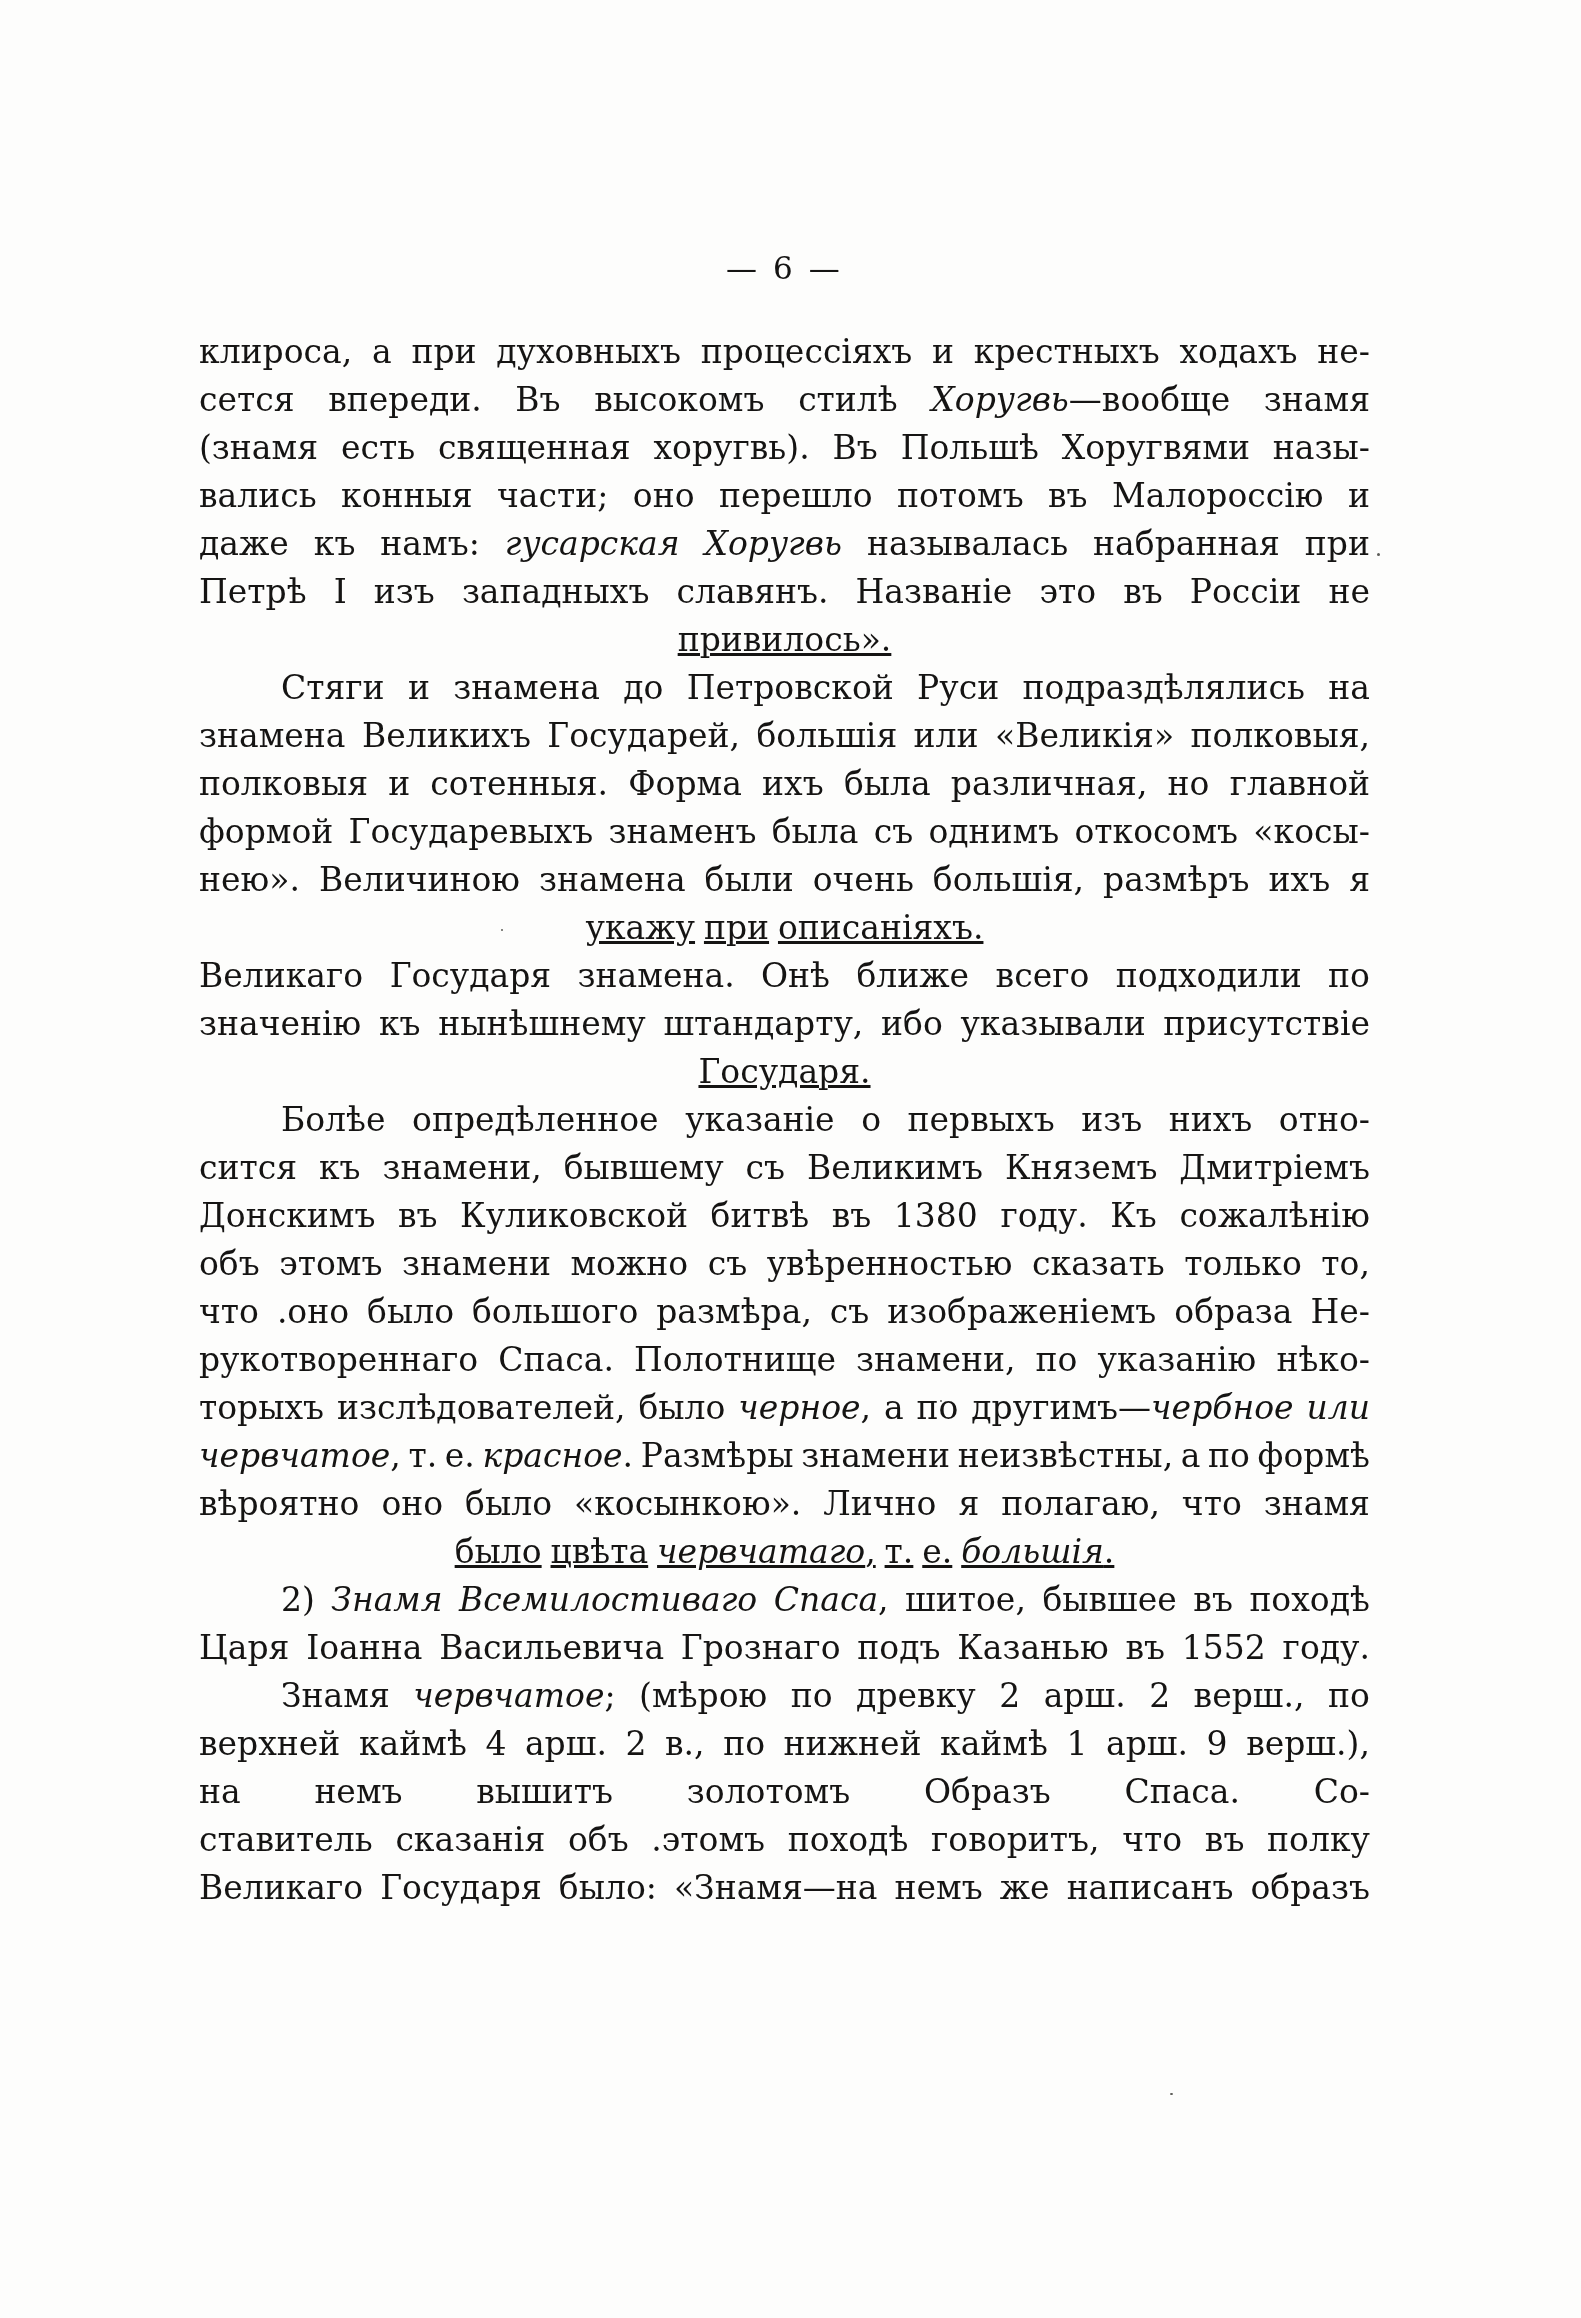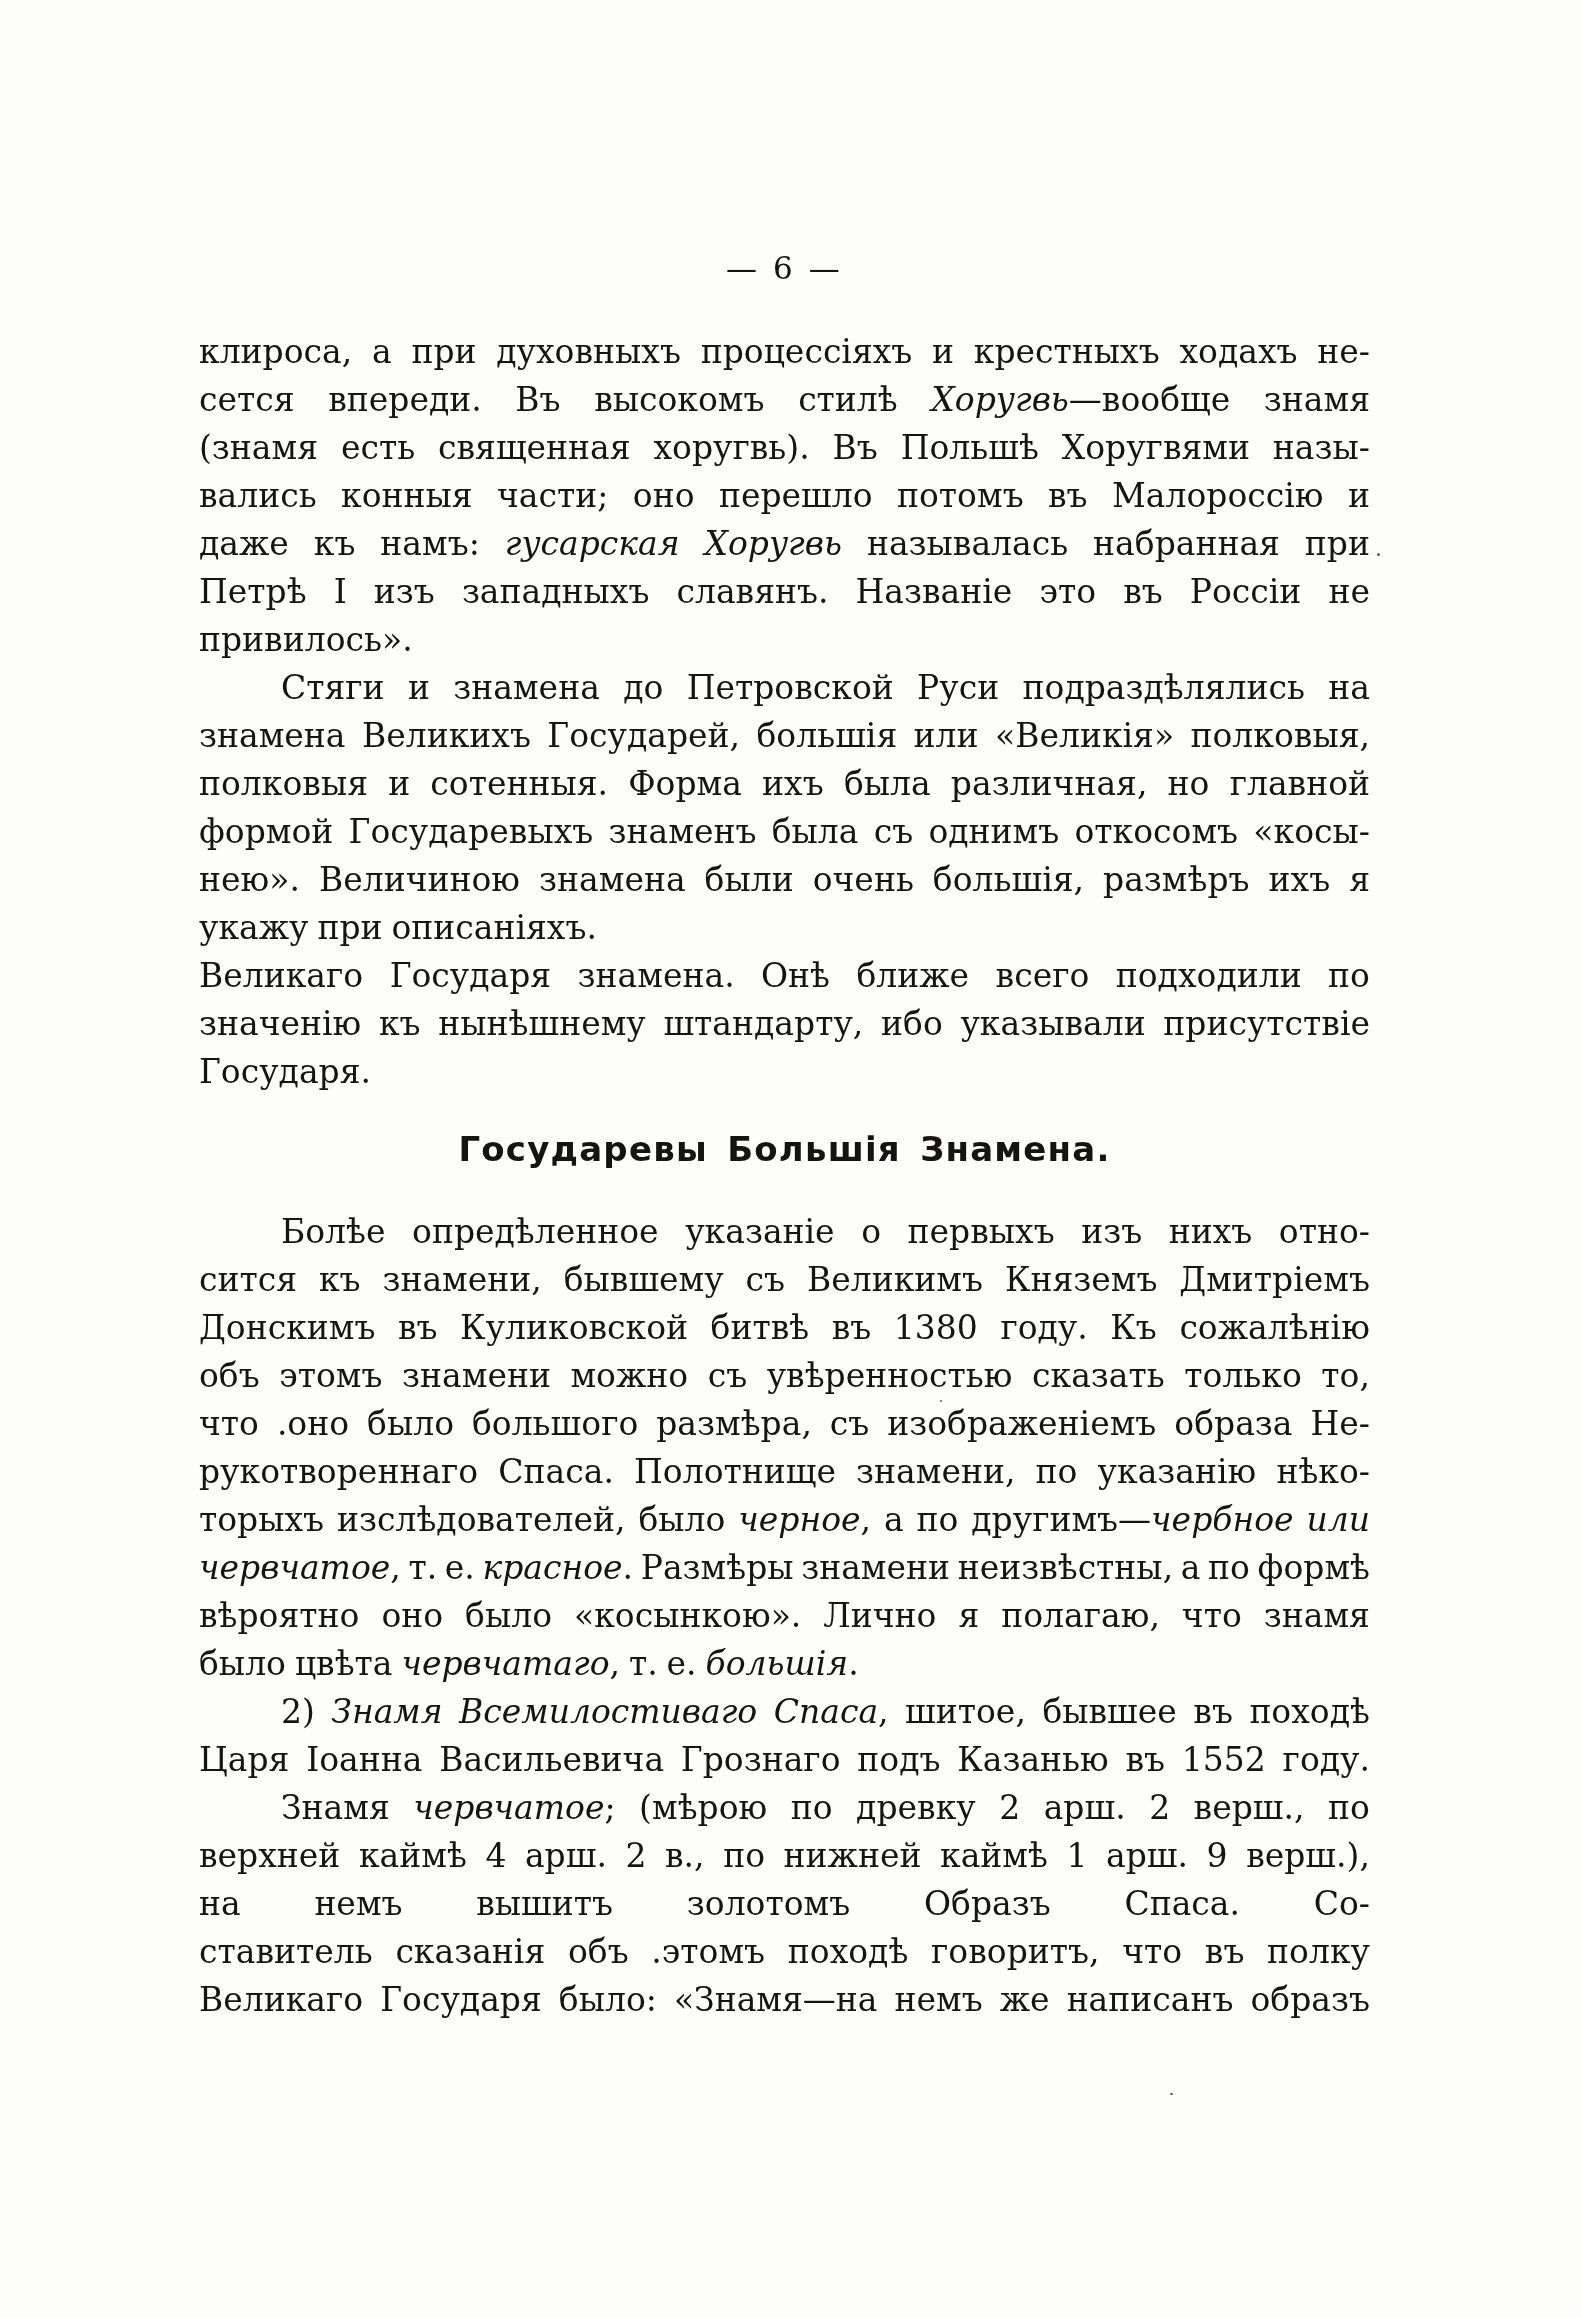--- a/index.html
+++ b/index.html
@@ -40,22 +40,23 @@
   .line {
     display: flex;
     justify-content: space-between;
     height: 48px;
     line-height: 48px;
     font-size: 33px;
     white-space: pre;
   }
   .line.indent { padding-left: 82px; }
   .line.last {
-    justify-content: flex-start;
+    justify-content: center;
     column-gap: 0.27em;
+    text-decoration: underline;
   }
   .word { display: block; }
   .word em { font-style: italic; }
 
   .section-heading {
     margin: 29px 0 35px 0;
     height: 48px;
     line-height: 48px;
     text-align: center;
     font-family: "DejaVu Sans", "Liberation Sans", sans-serif;
@@ -97,21 +98,20 @@
         <div class="line"><span class="word"><span>полковыя</span></span><span class="word"><span>и</span></span><span class="word"><span>сотенныя.</span></span><span class="word"><span>Форма</span></span><span class="word"><span>ихъ</span></span><span class="word"><span>была</span></span><span class="word"><span>различная,</span></span><span class="word"><span>но</span></span><span class="word"><span>главной</span></span></div>
         <div class="line"><span class="word"><span>формой</span></span><span class="word"><span>Государевыхъ</span></span><span class="word"><span>знаменъ</span></span><span class="word"><span>была</span></span><span class="word"><span>съ</span></span><span class="word"><span>однимъ</span></span><span class="word"><span>откосомъ</span></span><span class="word"><span>«косы-</span></span></div>
         <div class="line"><span class="word"><span>нею».</span></span><span class="word"><span>Величиною</span></span><span class="word"><span>знамена</span></span><span class="word"><span>были</span></span><span class="word"><span>очень</span></span><span class="word"><span>большія,</span></span><span class="word"><span>размѣръ</span></span><span class="word"><span>ихъ</span></span><span class="word"><span>я</span></span></div>
         <div class="line last"><span class="word"><span>укажу</span></span><span class="word"><span>при</span></span><span class="word"><span>описаніяхъ.</span></span></div>
       </div>
       <div class="para">
         <div class="line"><span class="word"><span>Великаго</span></span><span class="word"><span>Государя</span></span><span class="word"><span>знамена.</span></span><span class="word"><span>Онѣ</span></span><span class="word"><span>ближе</span></span><span class="word"><span>всего</span></span><span class="word"><span>подходили</span></span><span class="word"><span>по</span></span></div>
         <div class="line"><span class="word"><span>значенію</span></span><span class="word"><span>къ</span></span><span class="word"><span>нынѣшнему</span></span><span class="word"><span>штандарту,</span></span><span class="word"><span>ибо</span></span><span class="word"><span>указывали</span></span><span class="word"><span>присутствіе</span></span></div>
         <div class="line last"><span class="word"><span>Государя.</span></span></div>
       </div>
-      <div class="section-heading">Государевы Большія Знамена.</div>
       <div class="para">
         <div class="line indent"><span class="word"><span>Болѣе</span></span><span class="word"><span>опредѣленное</span></span><span class="word"><span>указаніе</span></span><span class="word"><span>о</span></span><span class="word"><span>первыхъ</span></span><span class="word"><span>изъ</span></span><span class="word"><span>нихъ</span></span><span class="word"><span>отно-</span></span></div>
         <div class="line"><span class="word"><span>сится</span></span><span class="word"><span>къ</span></span><span class="word"><span>знамени,</span></span><span class="word"><span>бывшему</span></span><span class="word"><span>съ</span></span><span class="word"><span>Великимъ</span></span><span class="word"><span>Княземъ</span></span><span class="word"><span>Дмитріемъ</span></span></div>
         <div class="line"><span class="word"><span>Донскимъ</span></span><span class="word"><span>въ</span></span><span class="word"><span>Куликовской</span></span><span class="word"><span>битвѣ</span></span><span class="word"><span>въ</span></span><span class="word"><span>1380</span></span><span class="word"><span>году.</span></span><span class="word"><span>Къ</span></span><span class="word"><span>сожалѣнію</span></span></div>
         <div class="line"><span class="word"><span>объ</span></span><span class="word"><span>этомъ</span></span><span class="word"><span>знамени</span></span><span class="word"><span>можно</span></span><span class="word"><span>съ</span></span><span class="word"><span>увѣренностью</span></span><span class="word"><span>сказать</span></span><span class="word"><span>только</span></span><span class="word"><span>то,</span></span></div>
         <div class="line"><span class="word"><span>что</span></span><span class="word"><span>.оно</span></span><span class="word"><span>было</span></span><span class="word"><span>большого</span></span><span class="word"><span>размѣра,</span></span><span class="word"><span>съ</span></span><span class="word"><span>изображеніемъ</span></span><span class="word"><span>образа</span></span><span class="word"><span>Не-</span></span></div>
         <div class="line"><span class="word"><span>рукотвореннаго</span></span><span class="word"><span>Спаса.</span></span><span class="word"><span>Полотнище</span></span><span class="word"><span>знамени,</span></span><span class="word"><span>по</span></span><span class="word"><span>указанію</span></span><span class="word"><span>нѣко-</span></span></div>
         <div class="line"><span class="word"><span>торыхъ</span></span><span class="word"><span>изслѣдователей,</span></span><span class="word"><span>было</span></span><span class="word"><em>черное</em><span>,</span></span><span class="word"><span>а</span></span><span class="word"><span>по</span></span><span class="word"><span>другимъ—</span><em>чербное</em></span><span class="word"><em>или</em></span></div>
         <div class="line"><span class="word"><em>червчатое</em><span>,</span></span><span class="word"><span>т.</span></span><span class="word"><span>е.</span></span><span class="word"><em>красное</em><span>.</span></span><span class="word"><span>Размѣры</span></span><span class="word"><span>знамени</span></span><span class="word"><span>неизвѣстны,</span></span><span class="word"><span>а</span></span><span class="word"><span>по</span></span><span class="word"><span>формѣ</span></span></div>
         <div class="line"><span class="word"><span>вѣроятно</span></span><span class="word"><span>оно</span></span><span class="word"><span>было</span></span><span class="word"><span>«косынкою».</span></span><span class="word"><span>Лично</span></span><span class="word"><span>я</span></span><span class="word"><span>полагаю,</span></span><span class="word"><span>что</span></span><span class="word"><span>знамя</span></span></div>

